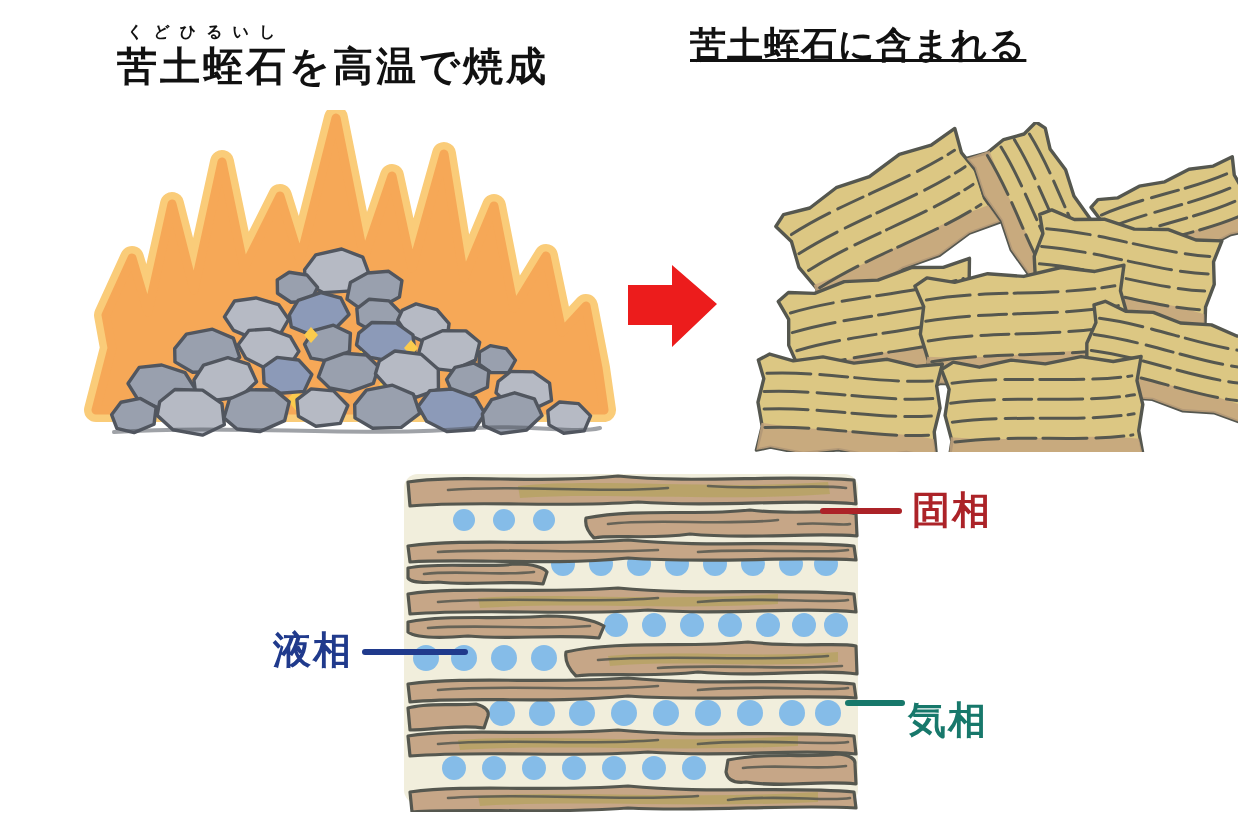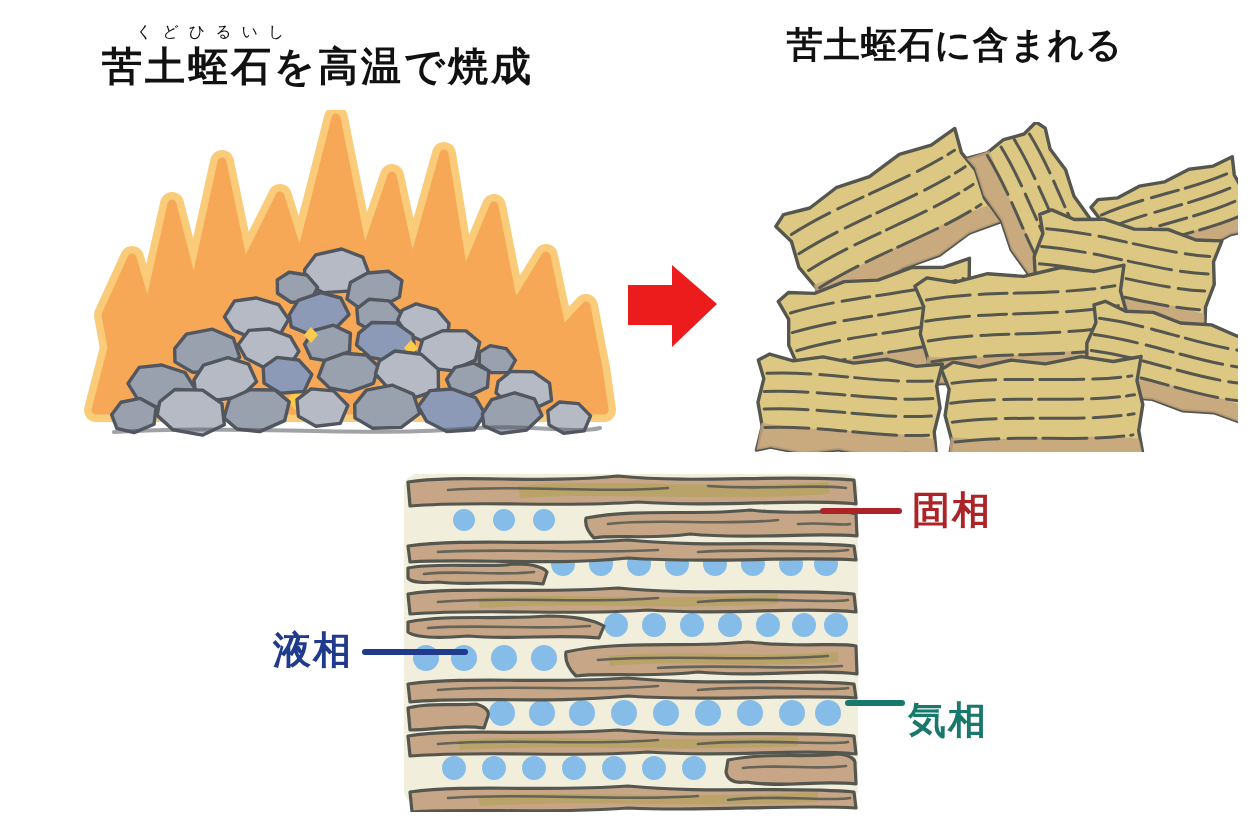--- a/index.html
+++ b/index.html
@@ -4,23 +4,23 @@
 <style>
   html,body{margin:0;padding:0;background:#ffffff;}
   .canvas{
     position:relative;width:1260px;height:840px;background:#ffffff;overflow:hidden;
     font-family:"Liberation Sans", sans-serif;color:var(--text-black,#000);
   }
   .abs{position:absolute;}
 
   
   .title-left{left:102px;top:22px;}
-  .furigana{font-size:16px;font-weight:400;letter-spacing:10px;margin-left:34px;color:var(--text-black);}
-  .title-left .title-main{font-size:40px;font-weight:700;letter-spacing:3px;line-height:1.15;}
-  .title-right{left:690px;top:24px;width:530px;text-align:center;}
+  .furigana{font-size:16px;font-weight:700;letter-spacing:10px;margin-left:25px;color:var(--text-black);}
+  .title-left .title-main{font-size:40px;font-weight:700;letter-spacing:3px;line-height:1.15;margin-left:15px;}
+  .title-right{left:690px;top:24px;width:530px;text-decoration:underline;}
   .title-right .title-main{font-size:36px;font-weight:700;letter-spacing:1px;line-height:42px;}
 
   
   .fire-svg{left:56px;top:110px;width:580px;height:332px;}
   .arrow-svg{left:628px;top:258px;width:92px;height:92px;}
   .blocks-svg{left:733px;top:122px;width:505px;height:330px;}
   .layers-svg{left:398px;top:462px;width:468px;height:350px;}
 
   
   .phase-label{position:absolute;font-size:38px;font-weight:700;letter-spacing:2px;line-height:42px;}

